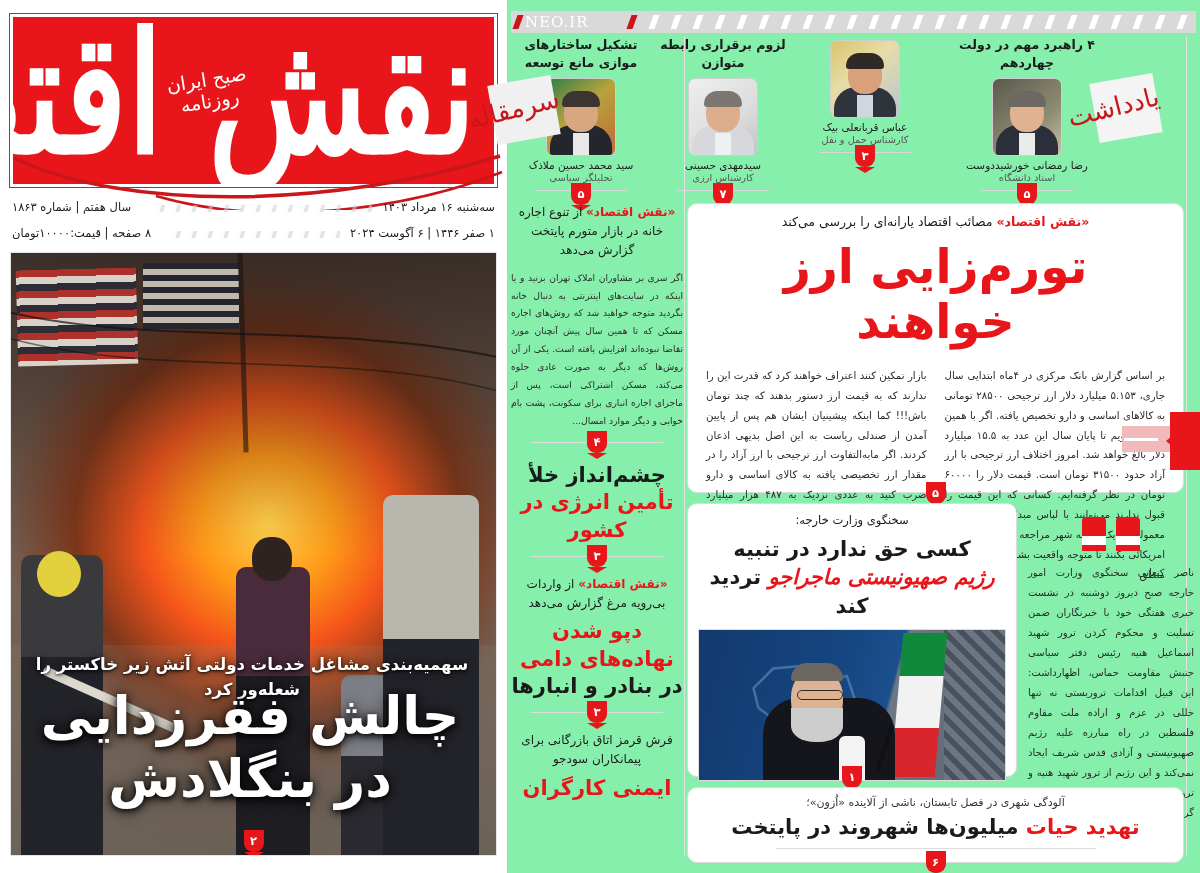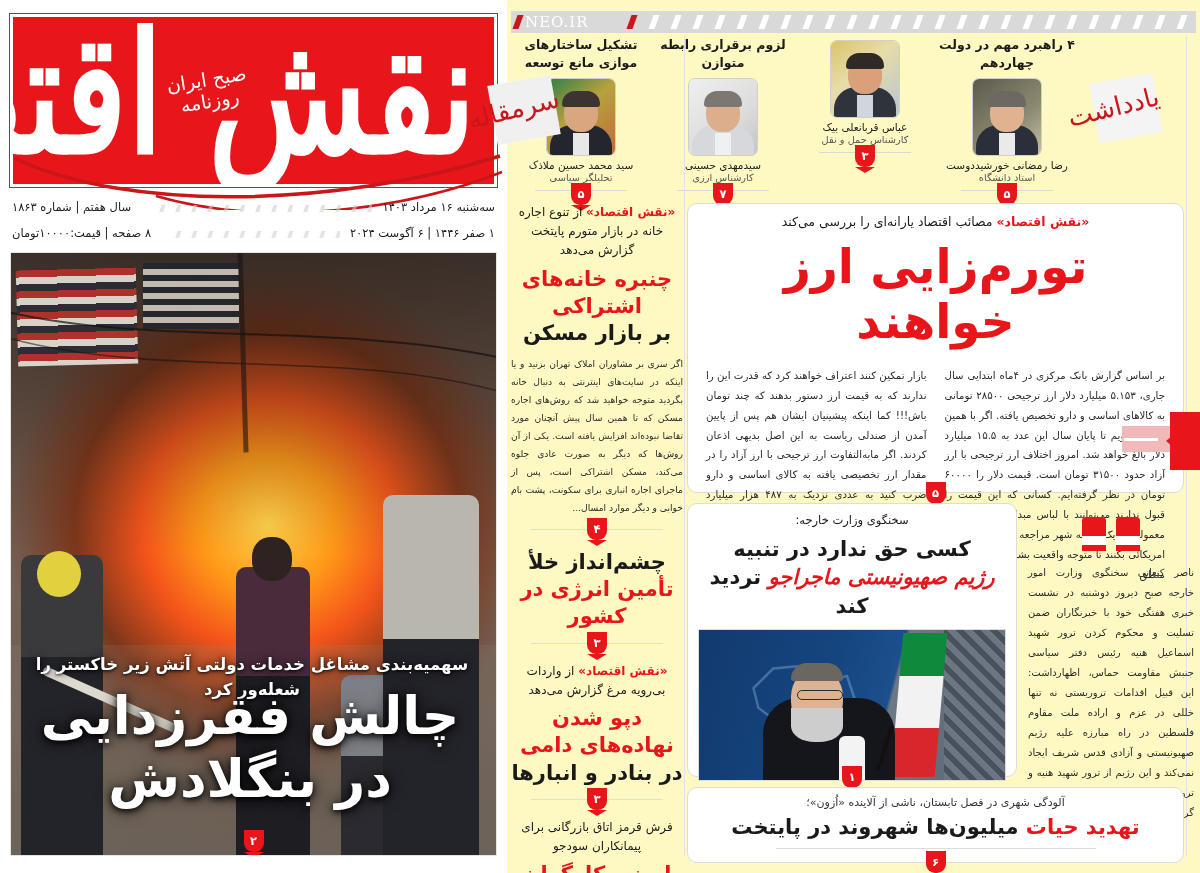--- a/index.html
+++ b/index.html
@@ -99,21 +99,21 @@
     width: 20px; height: 22px; background: #E8161A; color: #fff;
     font-size: 11.5px; font-weight: bold; display: inline-flex;
     align-items: center; justify-content: center;
     border-radius: 0 0 9px 9px; position: relative;
   }
   .pgnum::after { content:""; position:absolute; left:0; bottom:-6px; border-left:10px solid transparent;
     border-right:10px solid transparent; border-top:6px solid #E8161A; }
   .cover-pgnum { position: absolute; left: 50%; transform: translateX(-50%); bottom: 3px; }
 
   
-  .right { position: absolute; left: 507px; top: 0; width: 693px; height: 873px; background: #fef9c3; }
+  .right { position: absolute; left: 507px; top: 0; width: 693px; height: 873px; background: #86efac; }
 
   .neo-strip {
     position: absolute; left: 4px; top: 11px; width: 685px; height: 22px;
     background: #d9d9d9; overflow: hidden;
   }
   .neo-strip .tick { position: absolute; top: 4px; width: 6px; height: 14px; background: #fff; transform: skewX(-20deg); }
   .neo-strip .tick.red { background: #C8161A; }
   .neo-label {
     position: absolute; left: 14px; top: 2px; color: #fff; font-size: 15px;
     font-family: "DejaVu Serif", "Liberation Serif", serif; letter-spacing: 1px;
@@ -373,21 +373,21 @@
       <span class="tick" style="left:624px;"></span>
         <span class="tick" style="left:646px;"></span>
       <span class="tick" style="left:668px;"></span>
     </div>
 
     <div class="experts">
 
       <div class="tag-bg" style="right:38px; top:42px;"></div>
       <div class="tag-script" style="right:36px; top:56px;">یادداشت</div>
 
-      <div class="expert" style="right:116px;">
+      <div class="expert" style="right:96px;">
         <div class="etitle">۴ راهبرد مهم در دولت چهاردهم</div>
         <div class="ephoto">
           <div class="bg" style="background:linear-gradient(140deg,#5a5a4d,#8d8a72 60%,#c7bfa6);"></div>
           <div class="body" style="background:#2a2f3a;"></div>
             <div class="shirt"></div>
           <div class="face" style="background:#e0b28f;"></div>
             <div class="hair" style="background:#6d6862;"></div>
         </div>
         <div class="ename">رضا رمضانی خورشیددوست</div>
         <div class="erole">استاد دانشگاه</div>
@@ -516,24 +516,20 @@
         <span class="pgnum">۶</span>
       </span>
     </div>
 
     <div class="lcol">
 
       <div class="item">
         <div class="kick">
           <b>«نقش اقتصاد»</b><span> از تنوع اجاره خانه در بازار متورم پایتخت گزارش می‌دهد</span>
         </div>
-        <h4>
-          <span class="red">چنبره خانه‌های اشتراکی</span><br>
-          <span>بر بازار مسکن</span>
-        </h4>
         <p>اگر سری بر مشاوران املاک تهران بزنید و یا اینکه در سایت‌های اینترنتی به دنبال خانه بگردید متوجه خواهید شد که روش‌های اجاره مسکن که تا همین سال پیش آنچنان مورد تقاضا نبوده‌اند افزایش یافته است. یکی از آن روش‌ها که دیگر به صورت عادی جلوه می‌کند، مسکن اشتراکی است، پس از ماجرای اجاره انباری برای سکونت، پشت بام خوابی و دیگر موارد امسال...</p>
         <div class="rule-wrap">
           <div class="rule">
             <span class="pgwrap">
               <span class="pgnum">۴</span>
             </span>
           </div>
         </div>
       </div>
 

